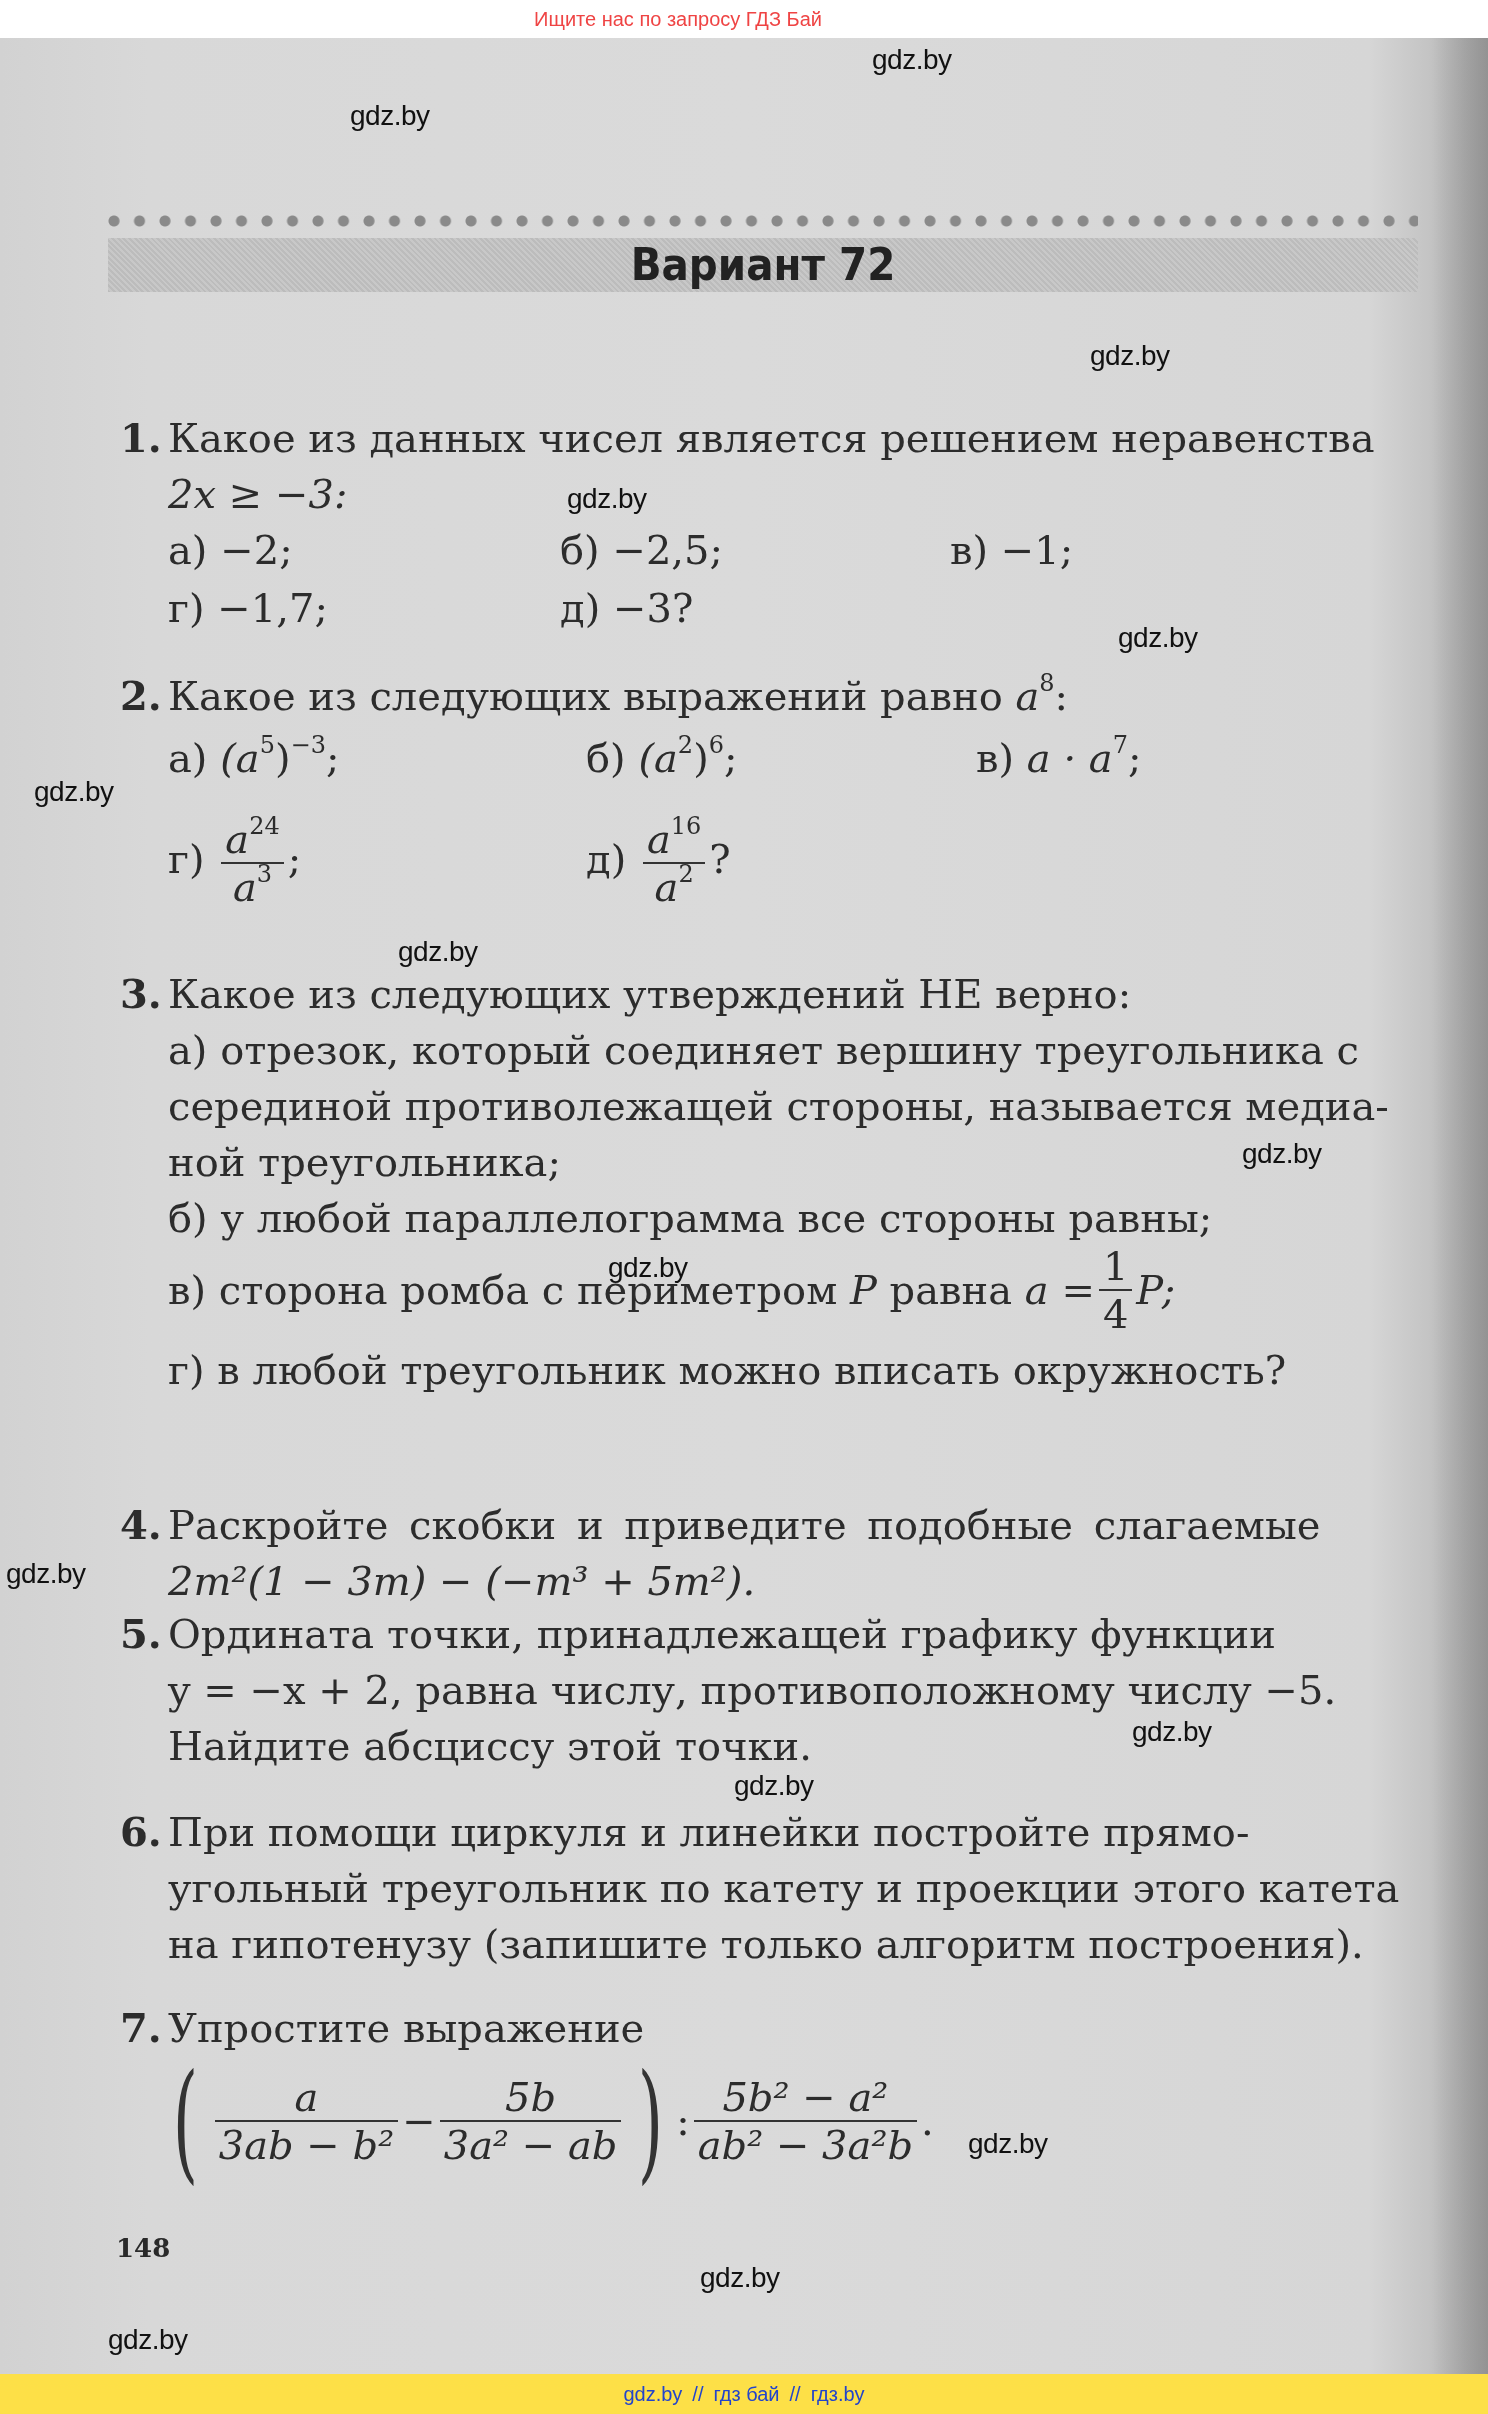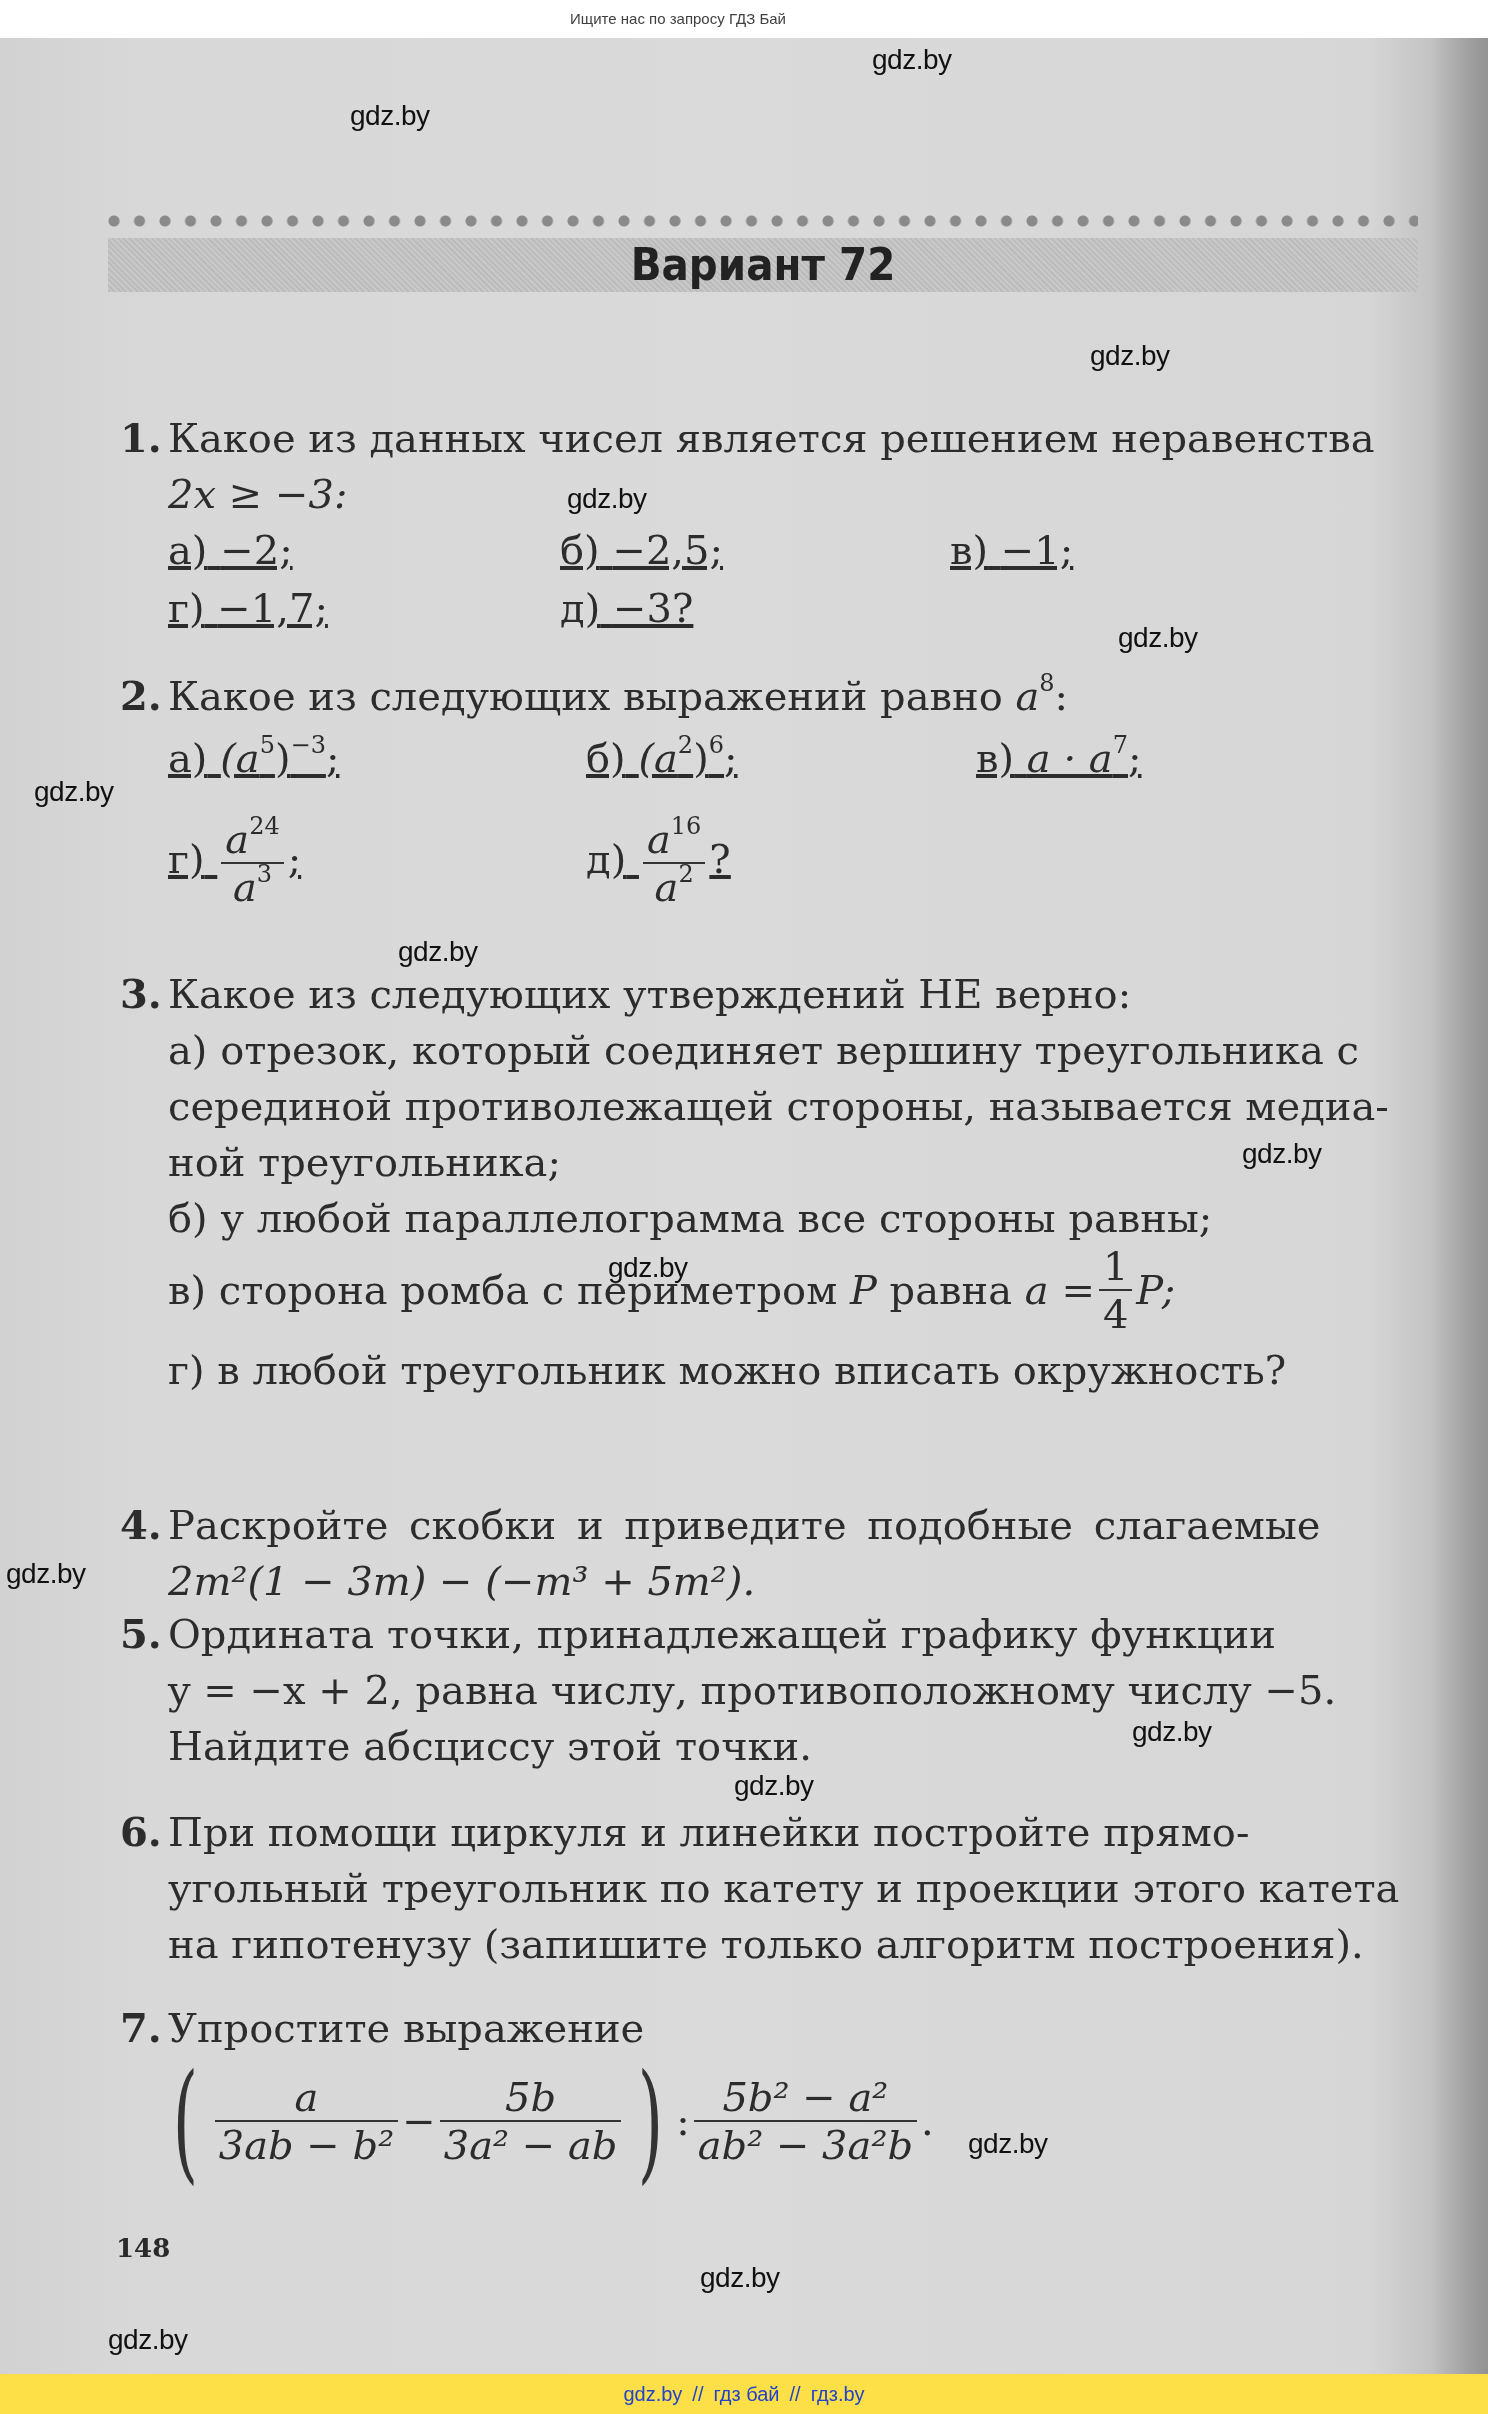--- a/index.html
+++ b/index.html
@@ -2,21 +2,21 @@
 <html><head>
 <meta charset="utf-8">
 <style>
   * { margin: 0; padding: 0; box-sizing: border-box; }
   html, body { width: 1488px; height: 2414px; background: #ffffff; overflow: hidden; }
   body { position: relative; font-family: "DejaVu Serif", serif; color: #2a2a2a; }
 
   .top-banner {
     position: absolute; left: 0; top: 0; width: 1356px; height: 38px;
     background: #ffffff; text-align: center;
-    font-family: "Liberation Sans", sans-serif; font-size: 15px; color: #404040;
+    font-family: "Liberation Sans", sans-serif; font-size: 20px; color: #ef4444;
     line-height: 38px;
   }
   .bottom-banner {
     position: absolute; left: 0; top: 2374px; width: 1488px; height: 40px;
     background: #fde047; text-align: center;
     font-family: "Liberation Sans", sans-serif; font-size: 20px; color: #2244cc;
     line-height: 40px;
   }
   .bottom-banner .sep { margin: 0 10px; }
 
@@ -49,21 +49,21 @@
     position: absolute; left: 0; top: 0; width: 100%; height: 54px; text-align: center;
     font-family: "DejaVu Sans", sans-serif; font-weight: bold; font-size: 44px; line-height: 54px;
     color: #222222; transform: scaleX(0.92);
   }
 
   .task { position: absolute; left: 120px; font-size: 40px; line-height: 56px; color: #2c2c2c; }
   .task .num { font-weight: bold; display: inline-block; width: 48px; }
   .task .stem { display: inline; }
   .indent { padding-left: 48px; }
   .opts { position: relative; height: 58px; padding-left: 48px; }
-  .opt { position: absolute; top: 0; white-space: nowrap; text-decoration: underline; }
+  .opt { position: absolute; top: 0; white-space: nowrap; }
   i.m { font-style: italic; }
   sup { font-size: 0.6em; vertical-align: 0.8em; line-height: 0; }
 
   .frac { display: inline-block; vertical-align: middle; text-align: center; margin: 12px 4px; }
   .frac .n { display: block; padding: 0 4px; line-height: 1.15; }
   .frac .d { display: block; padding: 0 4px; border-top: 2px solid #333; line-height: 1.15; }
 
   .bigparen { display: inline-block; vertical-align: middle; font-size: 130px; line-height: 130px; font-weight: lighter; color: #333; transform: scaleX(0.5); }
   .page-number { position: absolute; left: 116px; top: 2195px; font-size: 26px; color: #2a2a2a; font-weight: bold; }
 </style>

